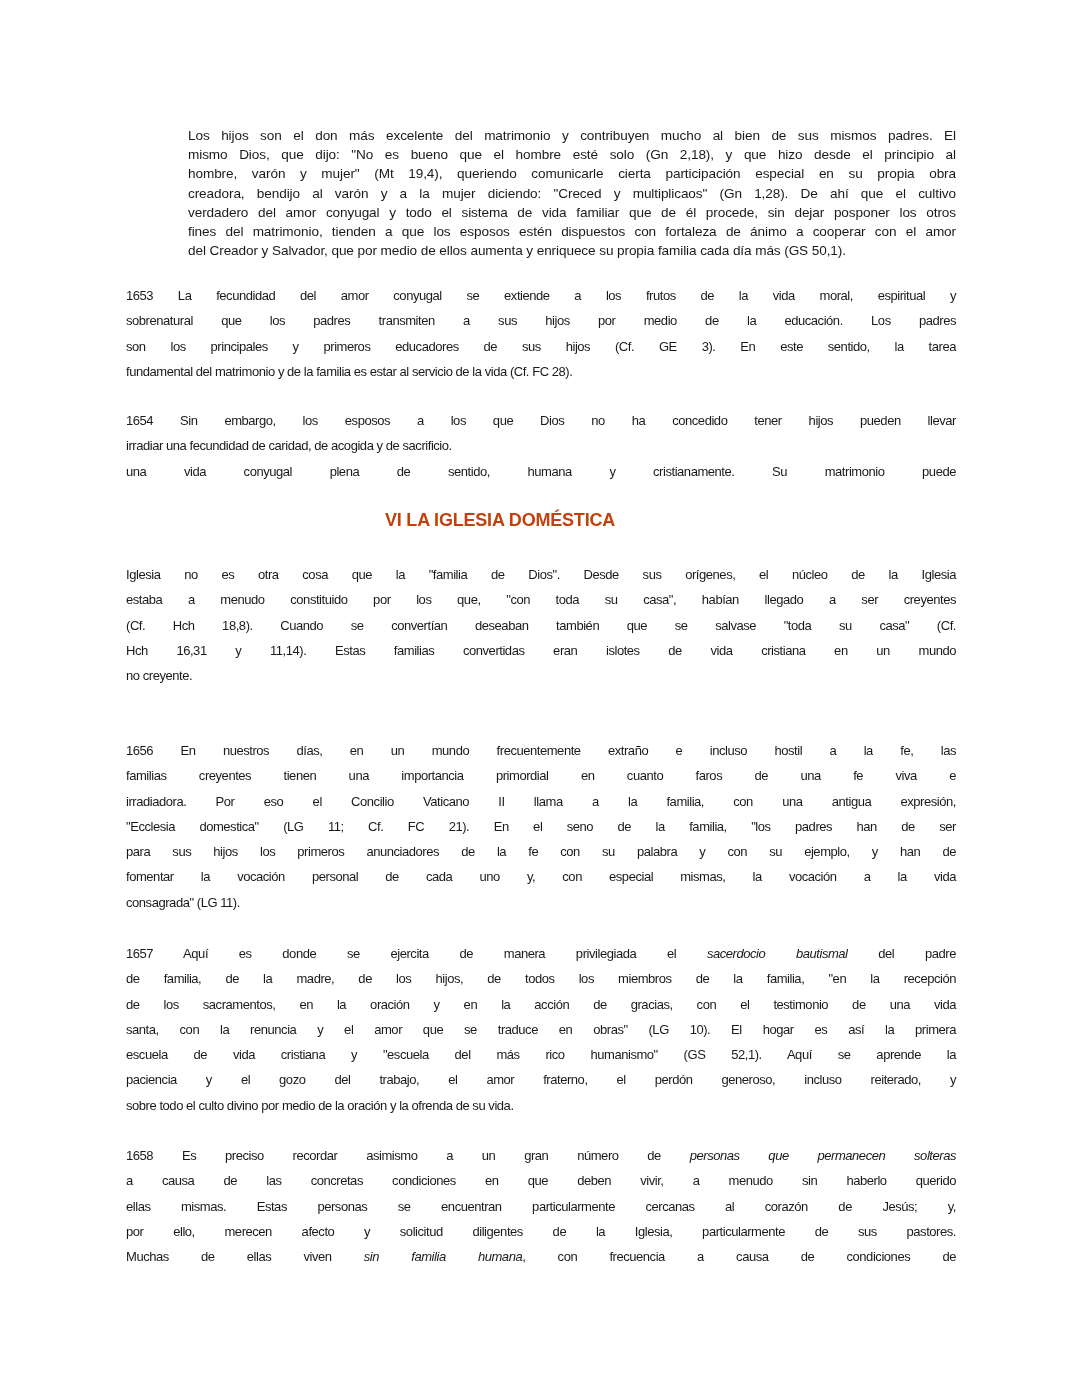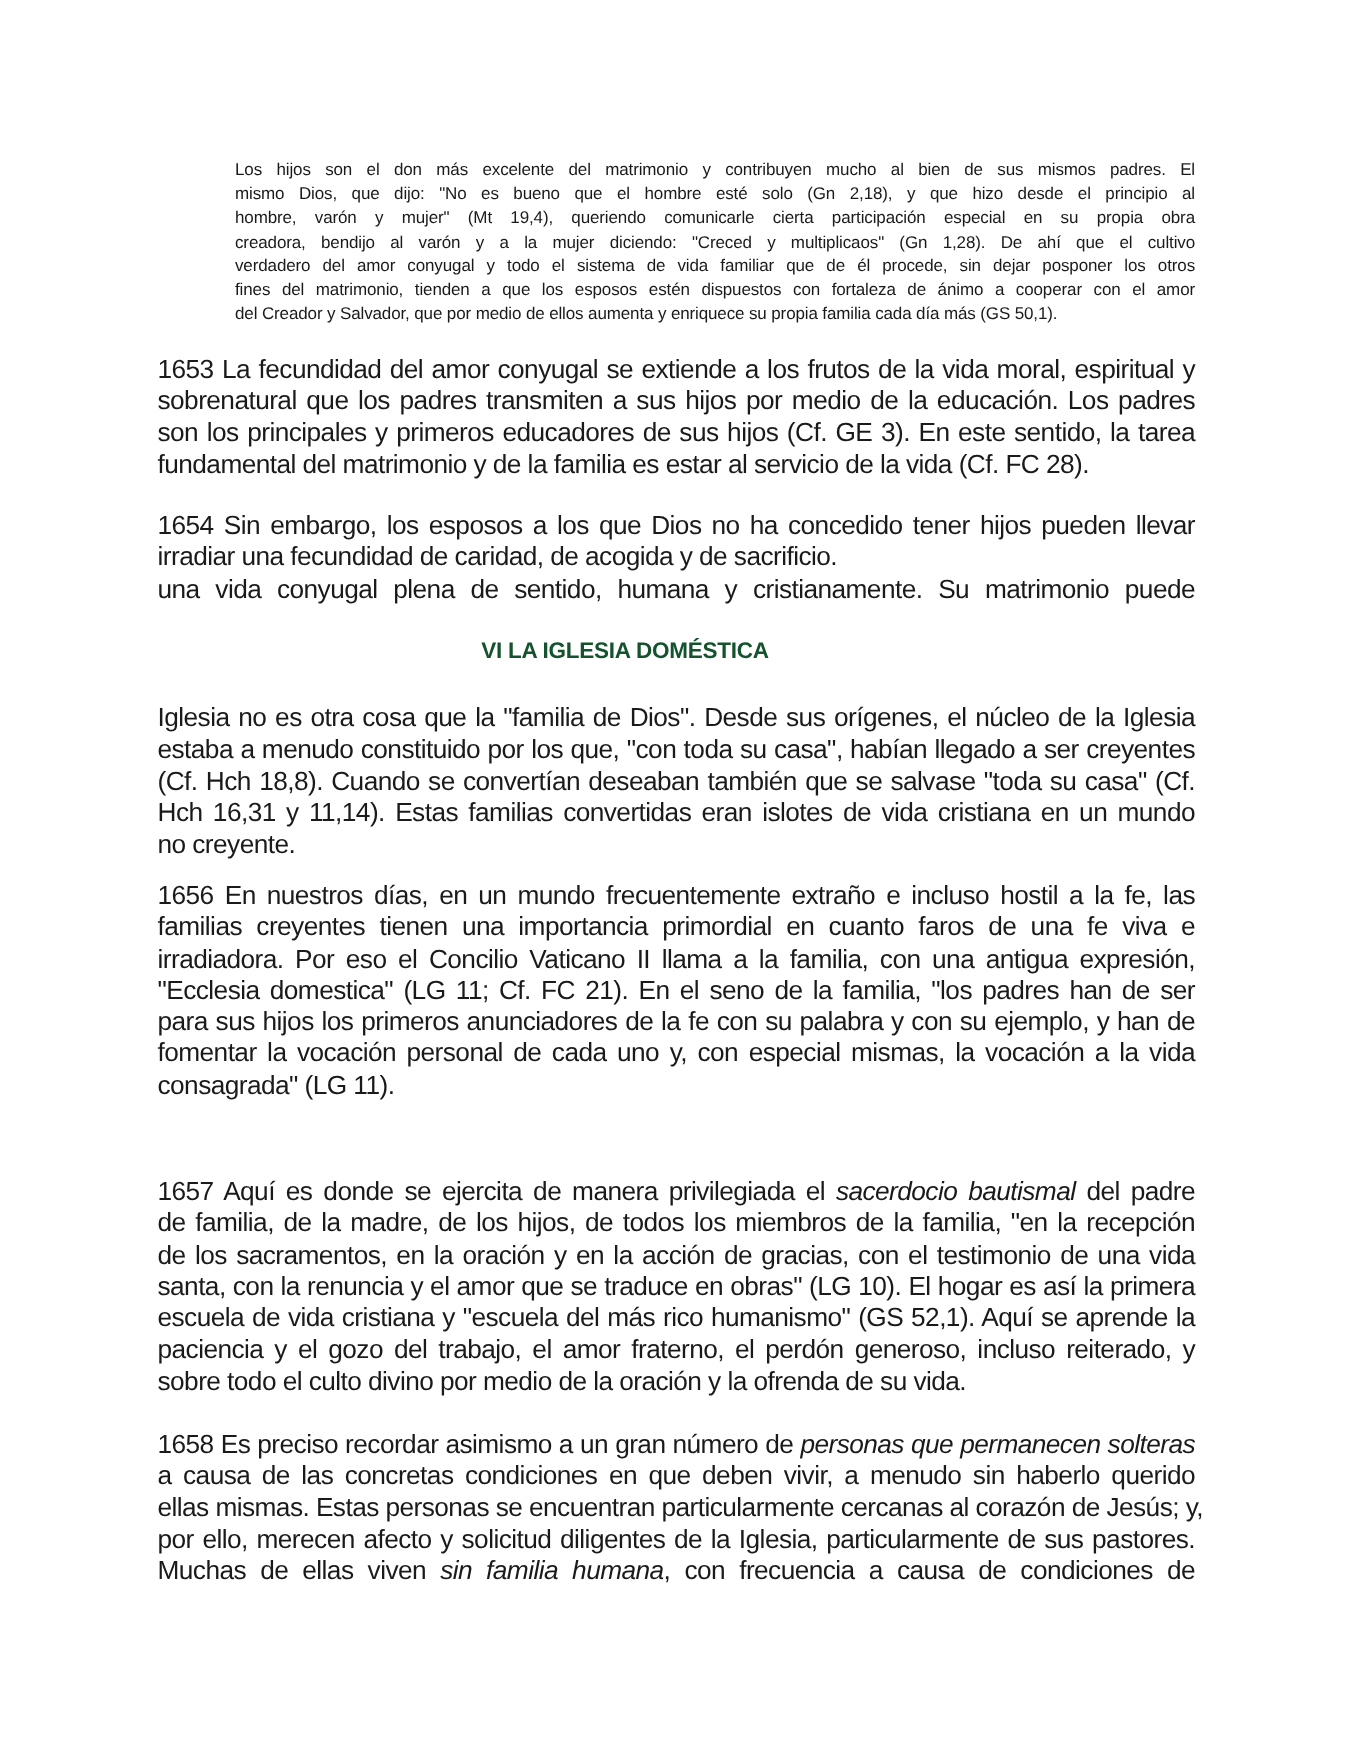--- a/index.html
+++ b/index.html
@@ -2,23 +2,23 @@
 <html><head>
 <meta charset="utf-8">
 <style>
   html, body { margin: 0; padding: 0; background: #ffffff; }
   body { width: 1080px; height: 1397px; position: relative; overflow: hidden; color: #1a1a1a; }
   .page { position: absolute; left: 0; top: 0; width: 1080px; height: 1397px; padding-left: 20px; }
   .quote { position: absolute; left: 188px; width: 768px; top: 126px; }
   .quote .ln { font-family: "Liberation Sans", sans-serif; font-size: 13.6px; height: 19.2px; line-height: 19.2px; white-space: nowrap; text-align: justify; text-align-last: justify; letter-spacing: -0.1px; }
   .quote .ln.last { text-align-last: left; }
   .body { position: absolute; left: 126px; width: 830px; }
-  .body .ln { font-family: "Liberation Sans", sans-serif; font-size: 21px; height: 25.3px; line-height: 25.3px; white-space: nowrap; text-align: justify; text-align-last: justify; letter-spacing: -0.45px; word-spacing: 0px; }
+  .body .ln { font-family: "Liberation Sans", sans-serif; font-size: 13px; height: 25.3px; line-height: 25.3px; white-space: nowrap; text-align: justify; text-align-last: justify; letter-spacing: -0.45px; word-spacing: 0px; }
   .body .ln.last { text-align-last: left; }
-  .heading { position: absolute; left: 0; width: 1000px; top: 510px; text-align: center; font-family: "Liberation Sans", sans-serif; font-weight: bold; font-size: 18px; color: #14532d; letter-spacing: -0.2px; }
+  .heading { position: absolute; left: 0; width: 1000px; top: 510px; text-align: center; font-family: "Liberation Sans", sans-serif; font-weight: bold; font-size: 18px; color: #c2410c; letter-spacing: -0.2px; }
   em { font-style: italic; }
 </style>
 </head>
 <body>
 
 <div class="page">
 
   <div class="quote">
     <div class="ln" style="">Los hijos son el don más excelente del matrimonio y contribuyen mucho al bien de sus mismos padres. El</div>
     <div class="ln" style="">mismo Dios, que dijo: "No es bueno que el hombre esté solo (Gn 2,18), y que hizo desde el principio al</div>
@@ -45,21 +45,21 @@
   <div class="heading">VI LA IGLESIA DOMÉSTICA</div>
 
   <div class="body" style="top:562px;">
     <div class="ln" style="">Iglesia no es otra cosa que la "familia de Dios". Desde sus orígenes, el núcleo de la Iglesia</div>
     <div class="ln" style="">estaba a menudo constituido por los que, "con toda su casa", habían llegado a ser creyentes</div>
     <div class="ln" style="">(Cf. Hch 18,8). Cuando se convertían deseaban también que se salvase "toda su casa" (Cf.</div>
     <div class="ln" style="">Hch 16,31 y 11,14). Estas familias convertidas eran islotes de vida cristiana en un mundo</div>
     <div class="ln last" style="">no creyente.</div>
   </div>
 
-  <div class="body" style="top:704px;">
+  <div class="body" style="top:738px;">
     <div class="ln" style="">1656 En nuestros días, en un mundo frecuentemente extraño e incluso hostil a la fe, las</div>
     <div class="ln" style="">familias creyentes tienen una importancia primordial en cuanto faros de una fe viva e</div>
     <div class="ln" style="">irradiadora. Por eso el Concilio Vaticano II llama a la familia, con una antigua expresión,</div>
     <div class="ln" style="">"Ecclesia domestica" (LG 11; Cf. FC 21). En el seno de la familia, "los padres han de ser</div>
     <div class="ln" style="">para sus hijos los primeros anunciadores de la fe con su palabra y con su ejemplo, y han de</div>
     <div class="ln" style="">fomentar la vocación personal de cada uno y, con especial mismas, la vocación a la vida</div>
     <div class="ln last" style="">consagrada" (LG 11).</div>
   </div>
 
   <div class="body" style="top:941px;">

